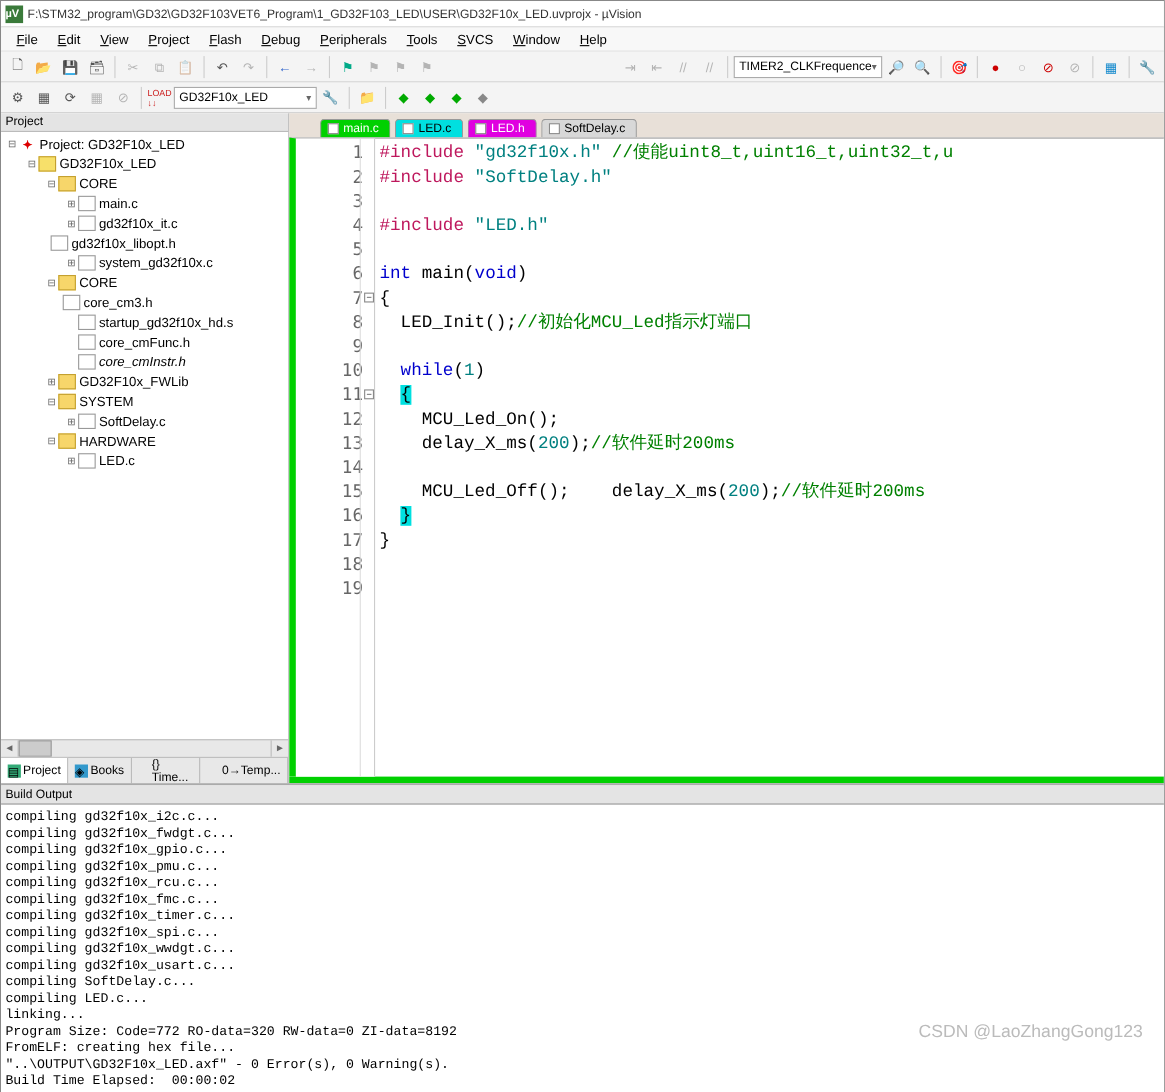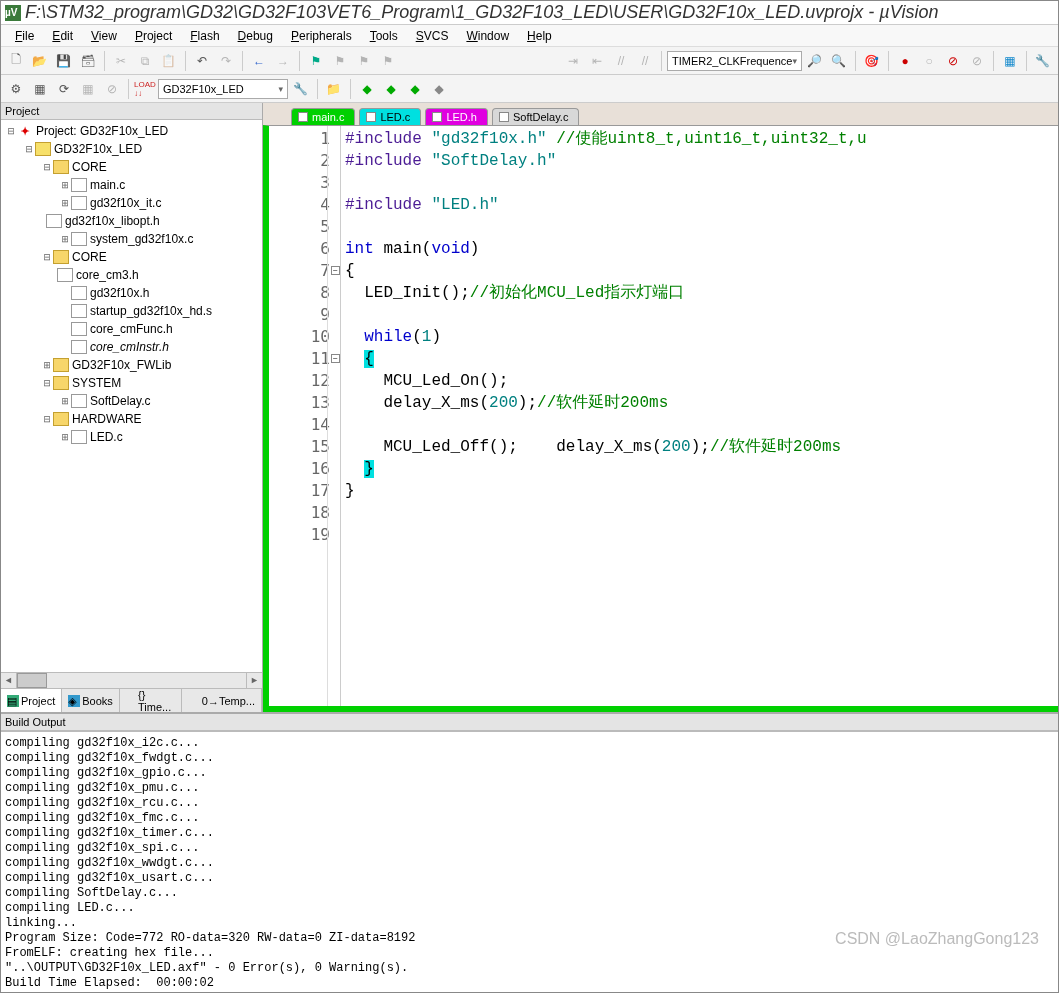--- a/index.html
+++ b/index.html
@@ -28,21 +28,21 @@
 }
 .titlebar .app-icon {
   width: 16px; height: 16px;
   background: #3a7a3a;
   color: #fff;
   font-weight: bold;
   font-size: 10px;
   line-height: 16px;
   margin-right: 4px;
 }
-.titlebar .title-text { font-size: 18px; color: #333; font-style: italic; }
+.titlebar .title-text { font-size: 11px; color: #333; }
 .menubar {
   height: 22px;
   display: flex;
   align-items: center;
   padding: 0 6px;
   gap: 2px;
   background: #f8f8f8;
   border-bottom: 1px solid #ddd;
 }
 .menubar span {
@@ -230,21 +230,21 @@
 .code {
   flex: 1;
   font-family: "Consolas", "Courier New", monospace;
   font-size: 16px;
   line-height: 22px;
   padding: 2px 4px;
   white-space: pre;
   overflow: hidden;
 }
 .kw { color: #0000cc; }
-.pp { color: #4c1d95; }
+.pp { color: #be185d; }
 .str { color: #008080; }
 .cm { color: #008000; }
 .num { color: #008080; }
 .hl { background: #00e0e0; }
 .bottom-panel {
   height: 280px;
   display: flex;
   flex-direction: column;
   border-top: 2px solid #aaa;
 }
@@ -398,25 +398,20 @@
           </div>
           <div class="tree-node" style="padding-left: 40px;">
             <span class="twisty">⊟</span>
             <span class="ticon folder"></span>
             <span>CORE</span>
           </div>
           <div class="tree-node" style="padding-left: 44px;">
             <span class="twisty"></span>
             <span class="ticon file"></span>
             <span>core_cm3.h</span>
-          </div>
-          <div class="tree-node" style="padding-left: 58px;">
-            <span class="twisty"></span>
-            <span class="ticon file"></span>
-            <span>gd32f10x.h</span>
           </div>
           <div class="tree-node" style="padding-left: 58px;">
             <span class="twisty"></span>
             <span class="ticon file"></span>
             <span>startup_gd32f10x_hd.s</span>
           </div>
           <div class="tree-node" style="padding-left: 58px;">
             <span class="twisty"></span>
             <span class="ticon file"></span>
             <span>core_cmFunc.h</span>

